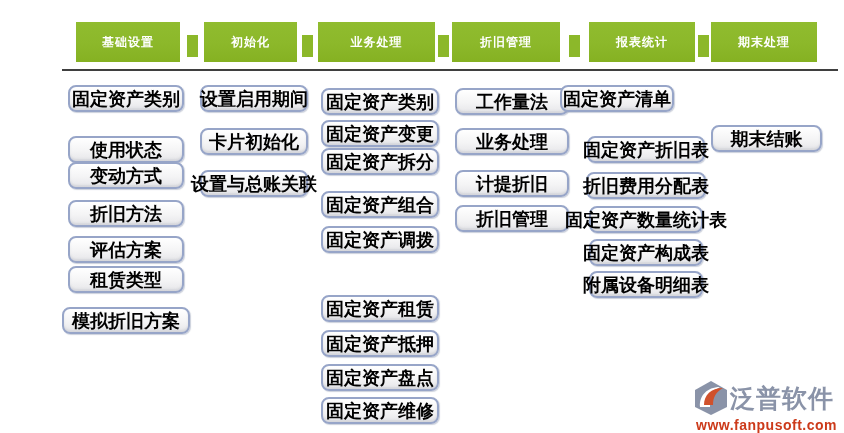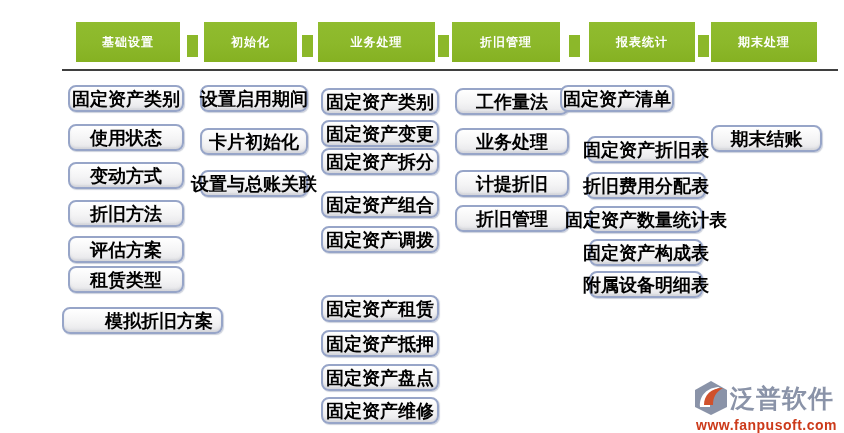--- a/index.html
+++ b/index.html
@@ -42,26 +42,26 @@
           <path d="M10 25 C10 15, 17 8, 29 8 C22 12, 19 17, 19 25 Z" fill="#d0512c"></path>
         </svg>
       </span>
       <span class="logo-name">泛普软件</span>
     </div>
     <div class="logo-url">www.fanpusoft.com</div>
   </div>
 <div class="tab" style="left: 76px; top: 22px; width: 104px; height: 40px;">基础设置</div>
     <div class="connector" style="left: 186.5px; top: 35px; width: 11px; height: 22px;"></div>
     <div class="mbox" style="left: 68px; top: 85px; width: 112px; height: 23px;">固定资产类别</div>
-    <div class="mbox" style="left: 68px; top: 124px; width: 112px; height: 23px;">使用状态</div>
+    <div class="mbox" style="left: 68px; top: 136px; width: 112px; height: 23px;">使用状态</div>
     <div class="mbox" style="left: 68px; top: 162px; width: 112px; height: 23px;">变动方式</div>
     <div class="mbox" style="left: 68px; top: 200px; width: 112px; height: 23px;">折旧方法</div>
     <div class="mbox" style="left: 68px; top: 236px; width: 112px; height: 23px;">评估方案</div>
     <div class="mbox" style="left: 68px; top: 266px; width: 112px; height: 23px;">租赁类型</div>
-    <div class="mbox" style="left: 62px; top: 307px; width: 124px; height: 23px; padding-left: 33px;">模拟折旧方案</div>
+    <div class="mbox" style="left: 62px; top: 307px; width: 124px; height: 23px;">模拟折旧方案</div>
     <div class="tab" style="left: 204px; top: 22px; width: 93px; height: 40px;">初始化</div>
     <div class="connector" style="left: 302px; top: 35px; width: 11px; height: 22px;"></div>
     <div class="mbox" style="left: 200px; top: 85px; width: 104px; height: 23px;">设置启用期间</div>
     <div class="mbox" style="left: 200px; top: 128px; width: 104px; height: 23px;">卡片初始化</div>
     <div class="mbox" style="left: 200px; top: 170px; width: 104px; height: 23px;">设置与总账关联</div>
     <div class="tab" style="left: 318px; top: 22px; width: 117px; height: 40px;">业务处理</div>
     <div class="connector" style="left: 438px; top: 35px; width: 11px; height: 22px;"></div>
     <div class="mbox" style="left: 321px; top: 88px; width: 114px; height: 23px;">固定资产类别</div>
     <div class="mbox" style="left: 321px; top: 120px; width: 114px; height: 23px;">固定资产变更</div>
     <div class="mbox" style="left: 321px; top: 148px; width: 114px; height: 23px;">固定资产拆分</div>

